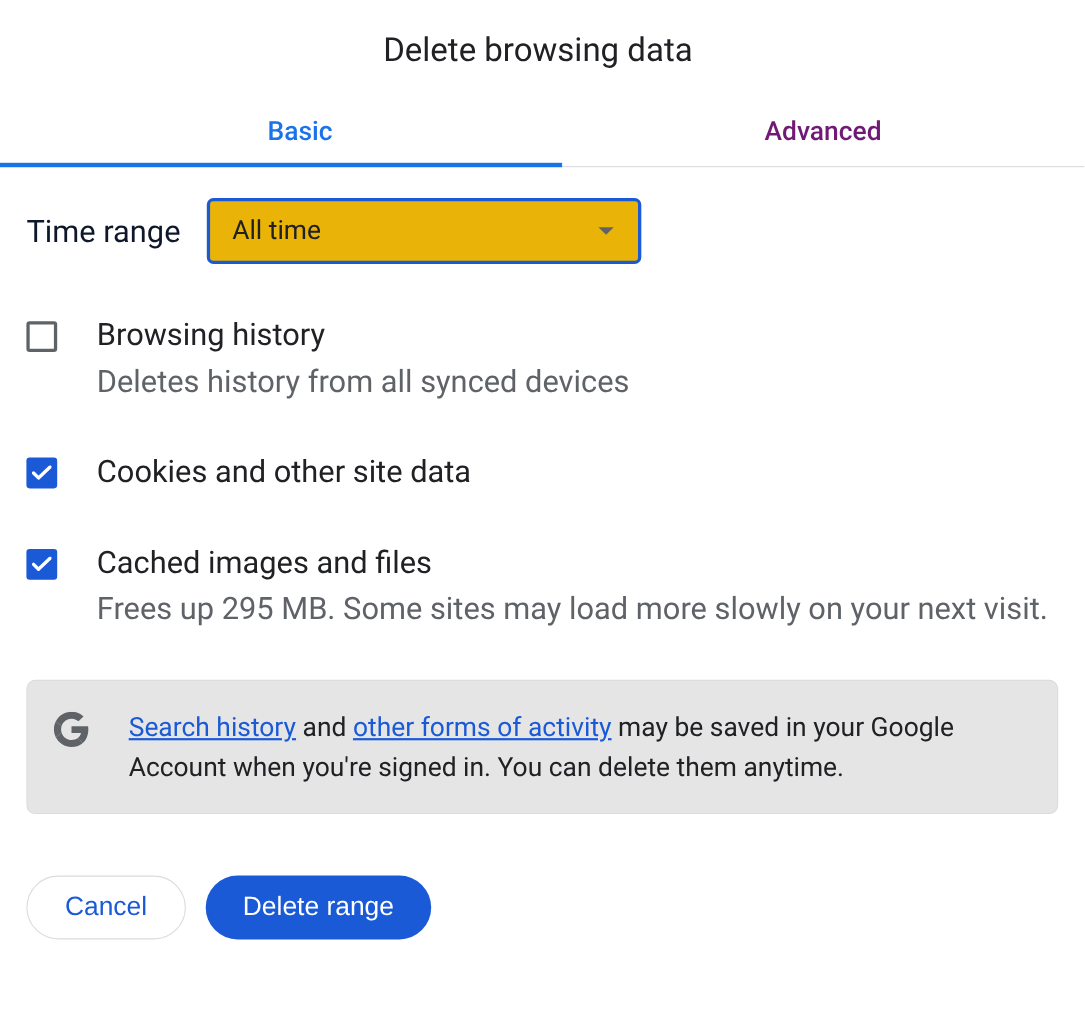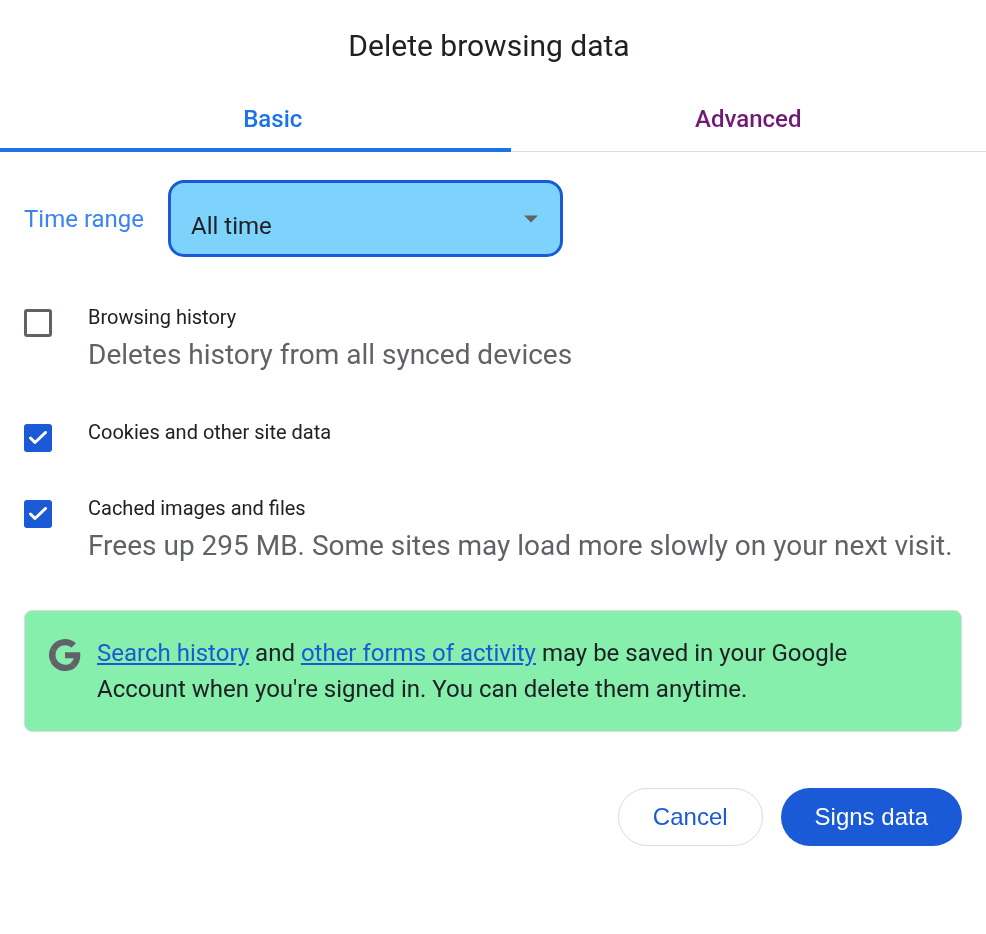--- a/index.html
+++ b/index.html
@@ -52,30 +52,30 @@
     .content {
       padding: 28px 24px 0 24px;
     }
     .time-range-row {
       display: flex;
       align-items: center;
       gap: 24px;
       margin-bottom: 48px;
     }
     .time-range-label {
-      font-size: 24px;
-      color: #3b82f6;
+      font-size: 28px;
+      color: #0f172a;
     }
     .select-wrap {
       position: relative;
       border: 3px solid #1a5ad7;
-      border-radius: 16px;
-      padding: 29px 48px 14px 20px;
+      border-radius: 6px;
+      padding: 12px 48px 14px 20px;
       min-width: 395px;
-      background: #7dd3fc;
+      background: #eab308;
       cursor: pointer;
     }
     .select-value {
       font-size: 24px;
       color: #202124;
     }
     .select-caret {
       position: absolute;
       right: 22px;
       top: 50%;
@@ -110,56 +110,55 @@
     .checkbox.checked svg {
       position: absolute;
       top: 50%;
       left: 50%;
       transform: translate(-50%, -50%);
     }
     .option-text {
       flex: 1;
     }
     .option-title {
-      font-size: 20px;
+      font-size: 28px;
       color: #202124;
       margin-bottom: 6px;
     }
     .option-desc {
       font-size: 28px;
       color: #5f6368;
       line-height: 1.45;
     }
     .info-box {
       border: 1px solid #dadce0;
       border-radius: 8px;
-      background: #86efac;
+      background: #e5e5e5;
       padding: 24px 24px;
       display: flex;
       align-items: flex-start;
-      gap: 16px;
+      gap: 36px;
       margin-top: 8px;
     }
     .google-icon {
       flex-shrink: 0;
       margin-top: 4px;
     }
     .info-text {
       font-size: 24px;
       color: #202124;
       line-height: 1.5;
     }
     .info-link {
       color: #1a5ad7;
       text-decoration: underline;
       cursor: pointer;
     }
     .button-row {
       display: flex;
-      justify-content: flex-end;
       gap: 18px;
       padding: 56px 24px 24px 24px;
     }
     .btn {
       padding: 14px 34px;
       font-size: 24px;
       font-weight: 500;
       border-radius: 999px;
       cursor: pointer;
       border: none;
@@ -236,14 +235,14 @@
     </span>
     <div class="info-text">
       <span class="info-link">Search history</span><span> and </span><span class="info-link">other forms of activity</span><span> may be saved in your Google Account when you're signed in. You can delete them anytime.</span>
     </div>
   </div>
 
 </div>
 
 <div class="button-row">
   <button class="btn btn-cancel">Cancel</button>
-  <button class="btn btn-primary">Signs data</button>
+  <button class="btn btn-primary">Delete range</button>
 </div>
 
 </body></html>

